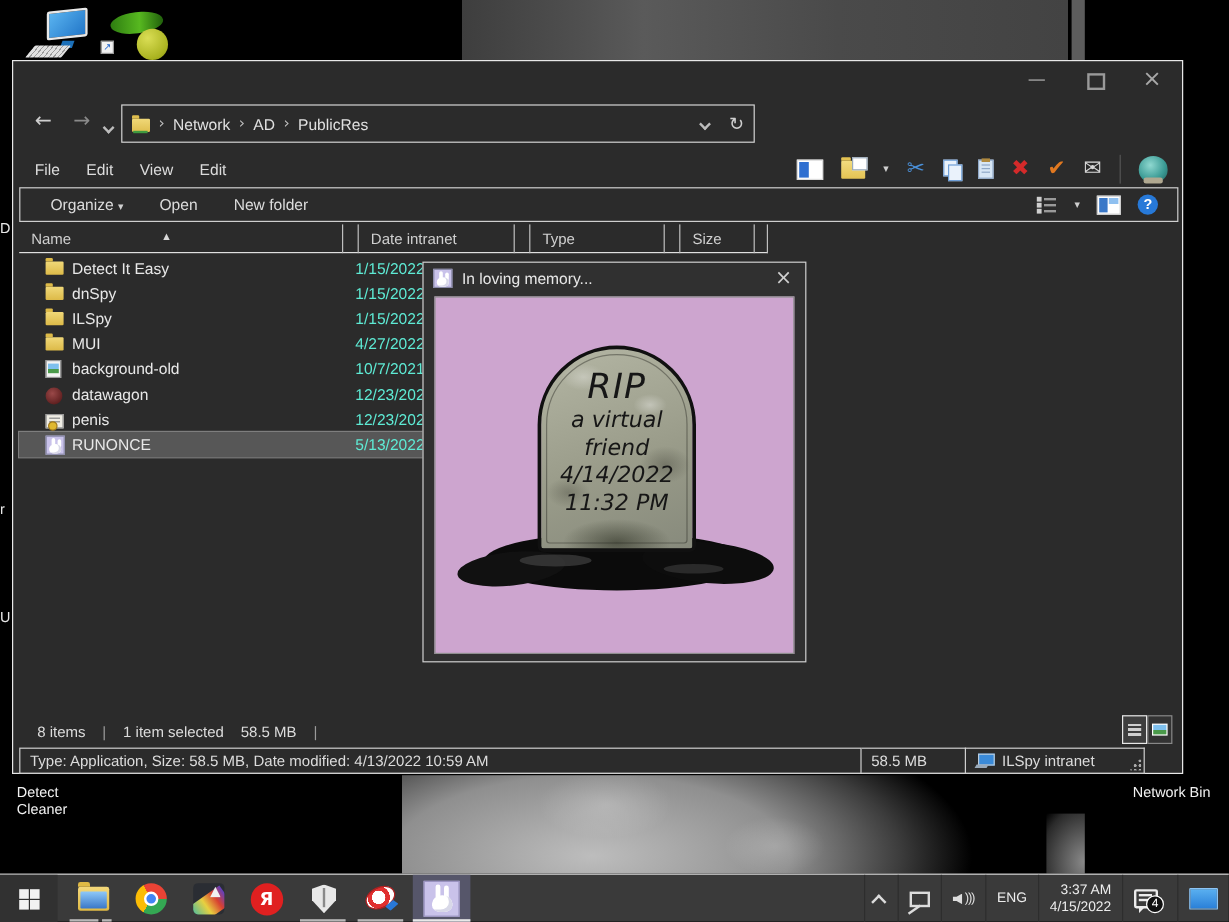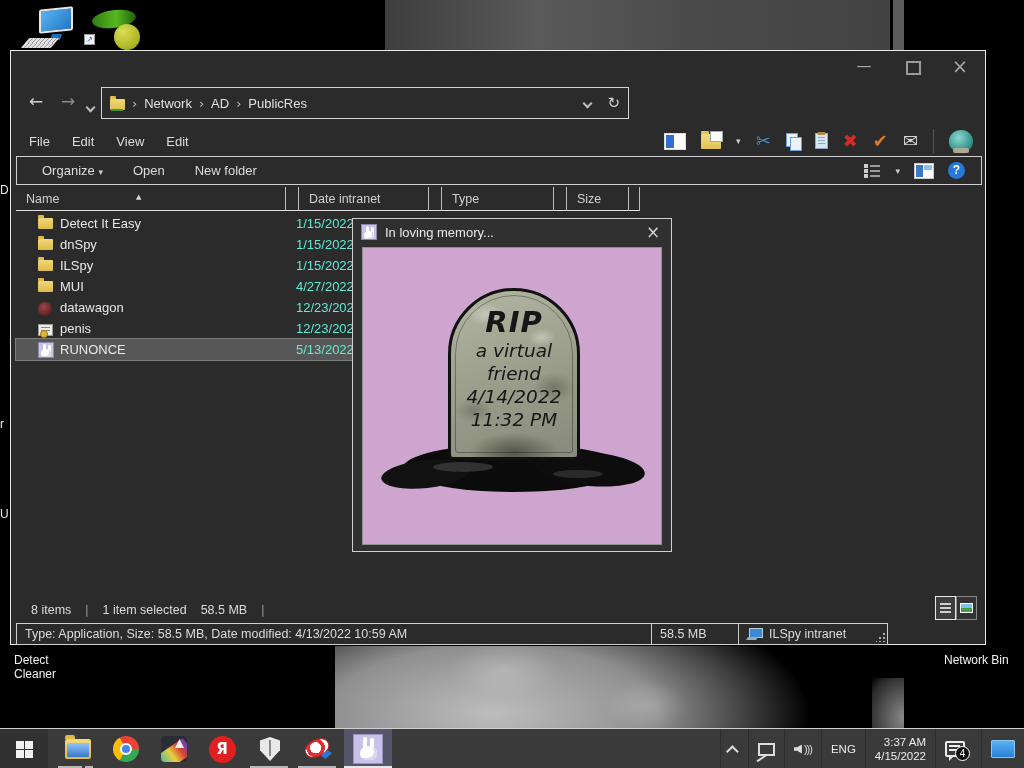--- a/index.html
+++ b/index.html
@@ -136,21 +136,21 @@
   .statusrow { position:absolute; left:5px; top:548px; width:966px; height:22px; display:flex; align-items:center; gap:14px; padding-left:15px; font-size:12.5px; color:#dcdcdc; }
   .status-sep { color:#9a9a9a; }
   .view-toggles { position:absolute; right:5px; top:-3px; display:flex; }
   .vt { width:21px; height:24px; border:1px solid #888; display:flex; align-items:center; justify-content:center; background:#333; }
   .vt.active { border-color:#e8e8e8; background:#3e3e3e; }
   .vt-list { width:11px; height:11px; background:repeating-linear-gradient(#cfcfcf 0 2px, transparent 2px 4px); }
   .vt-thumb { width:13px; height:10px; background:#fff; position:relative; }
   .vt-thumb::before { content:""; position:absolute; inset:1px; background:linear-gradient(#7ec0ee 55%, #4a9a4a 55%); }
   .detailsrow { position:absolute; left:5px; top:572px; width:966px; height:22px; display:flex; font-size:12.5px; color:#dcdcdc; }
   .dcell { border:1px solid #cfcfcf; height:22px; display:flex; align-items:center; padding:0 8px; gap:6px; }
-  .dcell.c1 { width:636px; }
+  .dcell.c1 { width:702px; }
   .dcell.c2 { width:87px; border-left:none; }
   .dcell.c3 { width:149px; border-left:none; position:relative; }
   .ic-intranet { width:16px; height:12px; position:relative; }
   .ic-intranet::before { content:""; position:absolute; left:2px; top:0; width:12px; height:8px; background:#3a8ad8; border:1px solid #bcd; }
   .ic-intranet::after { content:""; position:absolute; left:0; bottom:0; width:10px; height:3px; background:#9ab; transform:skewX(-30deg); }
   .grip { position:absolute; right:2px; bottom:2px; width:9px; height:9px;
     background:radial-gradient(circle 1px at 8px 1px,#aaa 1px,transparent 1.5px),
                radial-gradient(circle 1px at 8px 5px,#aaa 1px,transparent 1.5px),
                radial-gradient(circle 1px at 4px 5px,#aaa 1px,transparent 1.5px),
                radial-gradient(circle 1px at 8px 9px,#aaa 1px,transparent 1.5px),
@@ -166,21 +166,21 @@
     border:3px solid #101010; border-radius:66px 66px 5px 5px;
     background:
       radial-gradient(20px 13px at 72% 28%, rgba(255,255,255,.35), transparent 70%),
       radial-gradient(26px 16px at 28% 14%, rgba(255,255,255,.3), transparent 70%),
       radial-gradient(30px 22px at 82% 58%, rgba(55,55,45,.35), transparent 70%),
       radial-gradient(26px 18px at 18% 72%, rgba(55,55,45,.3), transparent 70%),
       radial-gradient(60px 26px at 50% 97%, rgba(35,38,25,.55), transparent 75%),
       linear-gradient(160deg, #b4b6a4, #9a9c8a 55%, #878a7c);
     text-align:center; font-family:"DejaVu Sans", sans-serif; font-style:italic; color:#161616; z-index:2; }
   .stone::before { content:""; position:absolute; inset:4px; border-radius:60px 60px 3px 3px; border:1px solid rgba(30,30,25,.4); }
-  .stone .l-rip { font-size:29px; font-weight:bold; margin-top:14px; letter-spacing:1px; }
+  .stone .l-rip { font-size:29px; font-weight:normal; margin-top:14px; letter-spacing:1px; }
   .stone .l-sm { font-size:18.5px; line-height:23px; }
   .shadow-blob { position:absolute; left:40px; top:196px; width:222px; height:48px; background:#0b0b0b; border-radius:50%; z-index:1; }
   .shadow-blob2 { position:absolute; left:18px; top:212px; width:90px; height:28px; background:#111; border-radius:50%; transform:rotate(-6deg); z-index:1; }
   .shadow-blob3 { position:absolute; left:172px; top:204px; width:110px; height:34px; background:#0d0d0d; border-radius:50%; transform:rotate(5deg); z-index:1; }
   .shadow-hl { position:absolute; left:70px; top:214px; width:60px; height:10px; background:#4a4a4a; border-radius:50%; z-index:3; opacity:.6; }
   .shadow-hl2 { position:absolute; left:190px; top:222px; width:50px; height:8px; background:#3e3e3e; border-radius:50%; z-index:3; opacity:.6; }
 
   
   #taskbar { position:absolute; left:0; top:728px; width:1024px; height:40px; background:#3a3a3a; border-top:1px solid #cfcfcf; z-index:30; }
   .tb-start { position:absolute; left:0; top:0; width:48px; height:40px; background:#313131; display:flex; align-items:center; justify-content:center; }
@@ -346,20 +346,25 @@
       <span class="fico folder"></span>
       <span class="fname">ILSpy</span>
       <span class="fdate">1/15/2022</span>
     </div>
     <div class="frow">
       <span class="fico folder"></span>
       <span class="fname">MUI</span>
       <span class="fdate">4/27/2022</span>
     </div>
     <div class="frow">
+      <span class="fico image"></span>
+      <span class="fname">background-old</span>
+      <span class="fdate">10/7/2021</span>
+    </div>
+    <div class="frow">
       <span class="fico disc"></span>
       <span class="fname">datawagon</span>
       <span class="fdate">12/23/2021</span>
     </div>
     <div class="frow">
       <span class="fico cert"></span>
       <span class="fname">penis</span>
       <span class="fdate">12/23/2021</span>
     </div>
     <div class="frow selected">

